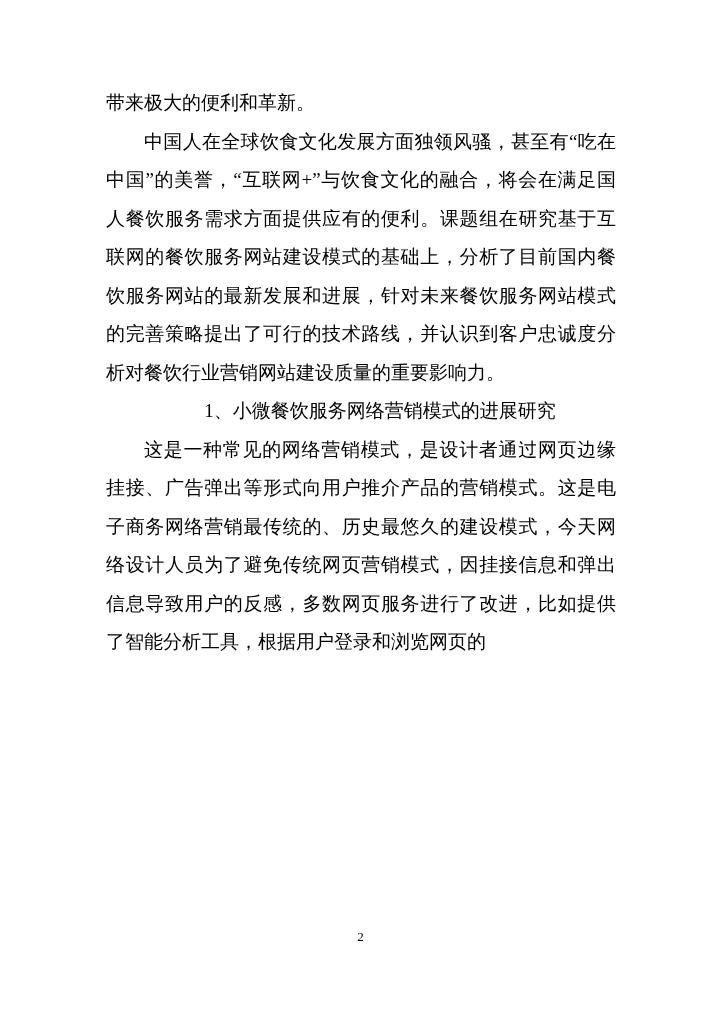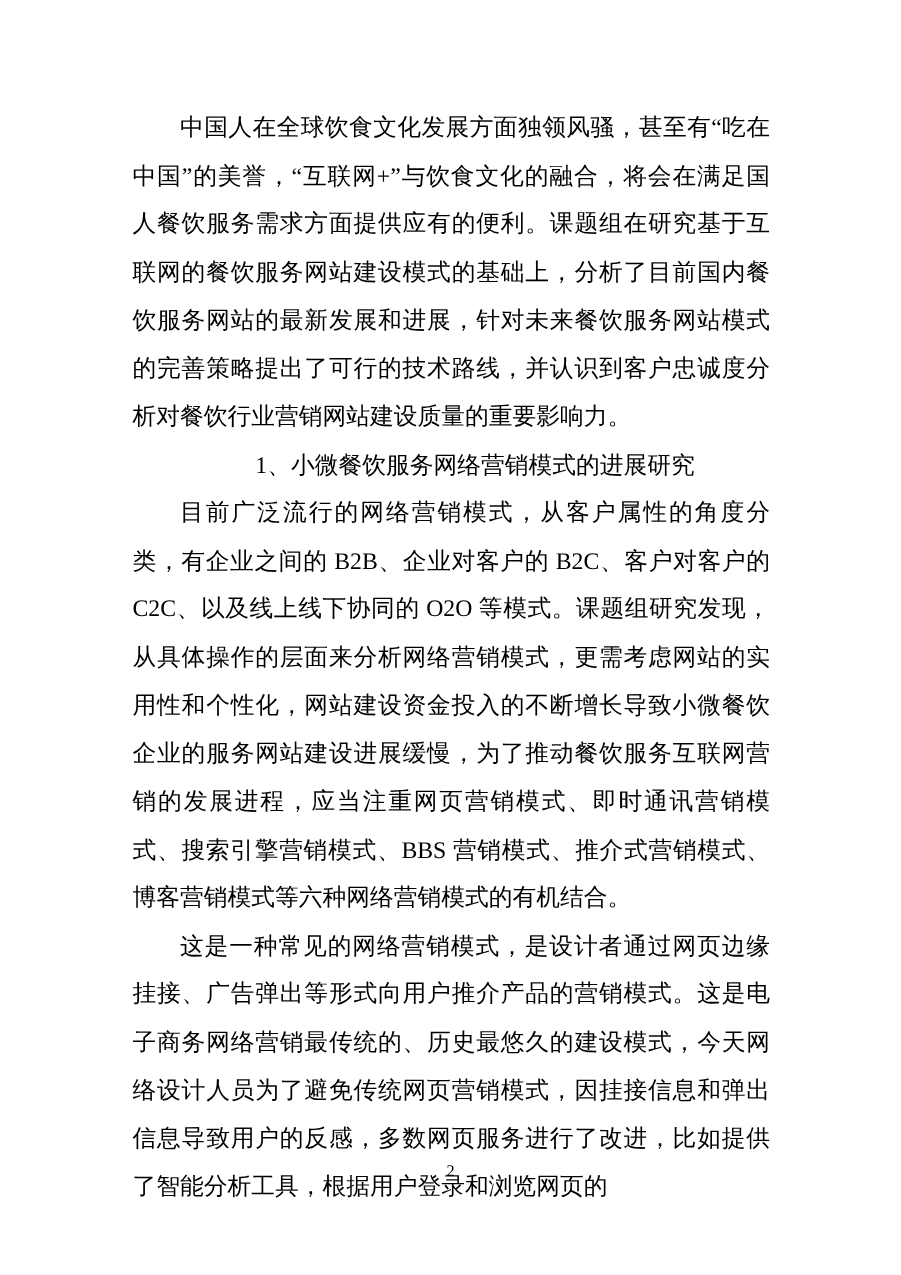--- a/index.html
+++ b/index.html
@@ -52,21 +52,21 @@
     font-size: 13px;
     line-height: 16px;
     color: #000000;
   }
 </style>
 </head>
 <body>
 
 <div class="doc-page">
   <div class="doc-content">
+      <p class="doc-paragraph no-indent">带来极大的便利和革新。</p>
       <p class="doc-paragraph">中国人在全球饮食文化发展方面独领风骚，甚至有“吃在中国”的美誉，“互联网+”与饮食文化的融合，将会在满足国人餐饮服务需求方面提供应有的便利。课题组在研究基于互联网的餐饮服务网站建设模式的基础上，分析了目前国内餐饮服务网站的最新发展和进展，针对未来餐饮服务网站模式的完善策略提出了可行的技术路线，并认识到客户忠诚度分析对餐饮行业营销网站建设质量的重要影响力。</p>
       <p class="doc-heading">1、小微餐饮服务网络营销模式的进展研究</p>
-      <p class="doc-paragraph">目前广泛流行的网络营销模式，从客户属性的角度分类，有企业之间的 B2B、企业对客户的 B2C、客户对客户的 C2C、以及线上线下协同的 O2O 等模式。课题组研究发现，从具体操作的层面来分析网络营销模式，更需考虑网站的实用性和个性化，网站建设资金投入的不断增长导致小微餐饮企业的服务网站建设进展缓慢，为了推动餐饮服务互联网营销的发展进程，应当注重网页营销模式、即时通讯营销模式、搜索引擎营销模式、BBS 营销模式、推介式营销模式、博客营销模式等六种网络营销模式的有机结合。</p>
       <p class="doc-paragraph">这是一种常见的网络营销模式，是设计者通过网页边缘挂接、广告弹出等形式向用户推介产品的营销模式。这是电子商务网络营销最传统的、历史最悠久的建设模式，今天网络设计人员为了避免传统网页营销模式，因挂接信息和弹出信息导致用户的反感，多数网页服务进行了改进，比如提供了智能分析工具，根据用户登录和浏览网页的</p>
     </div>
   <div class="doc-footer">
     <span>2</span>
   </div>
 </div>
 
 </body></html>

